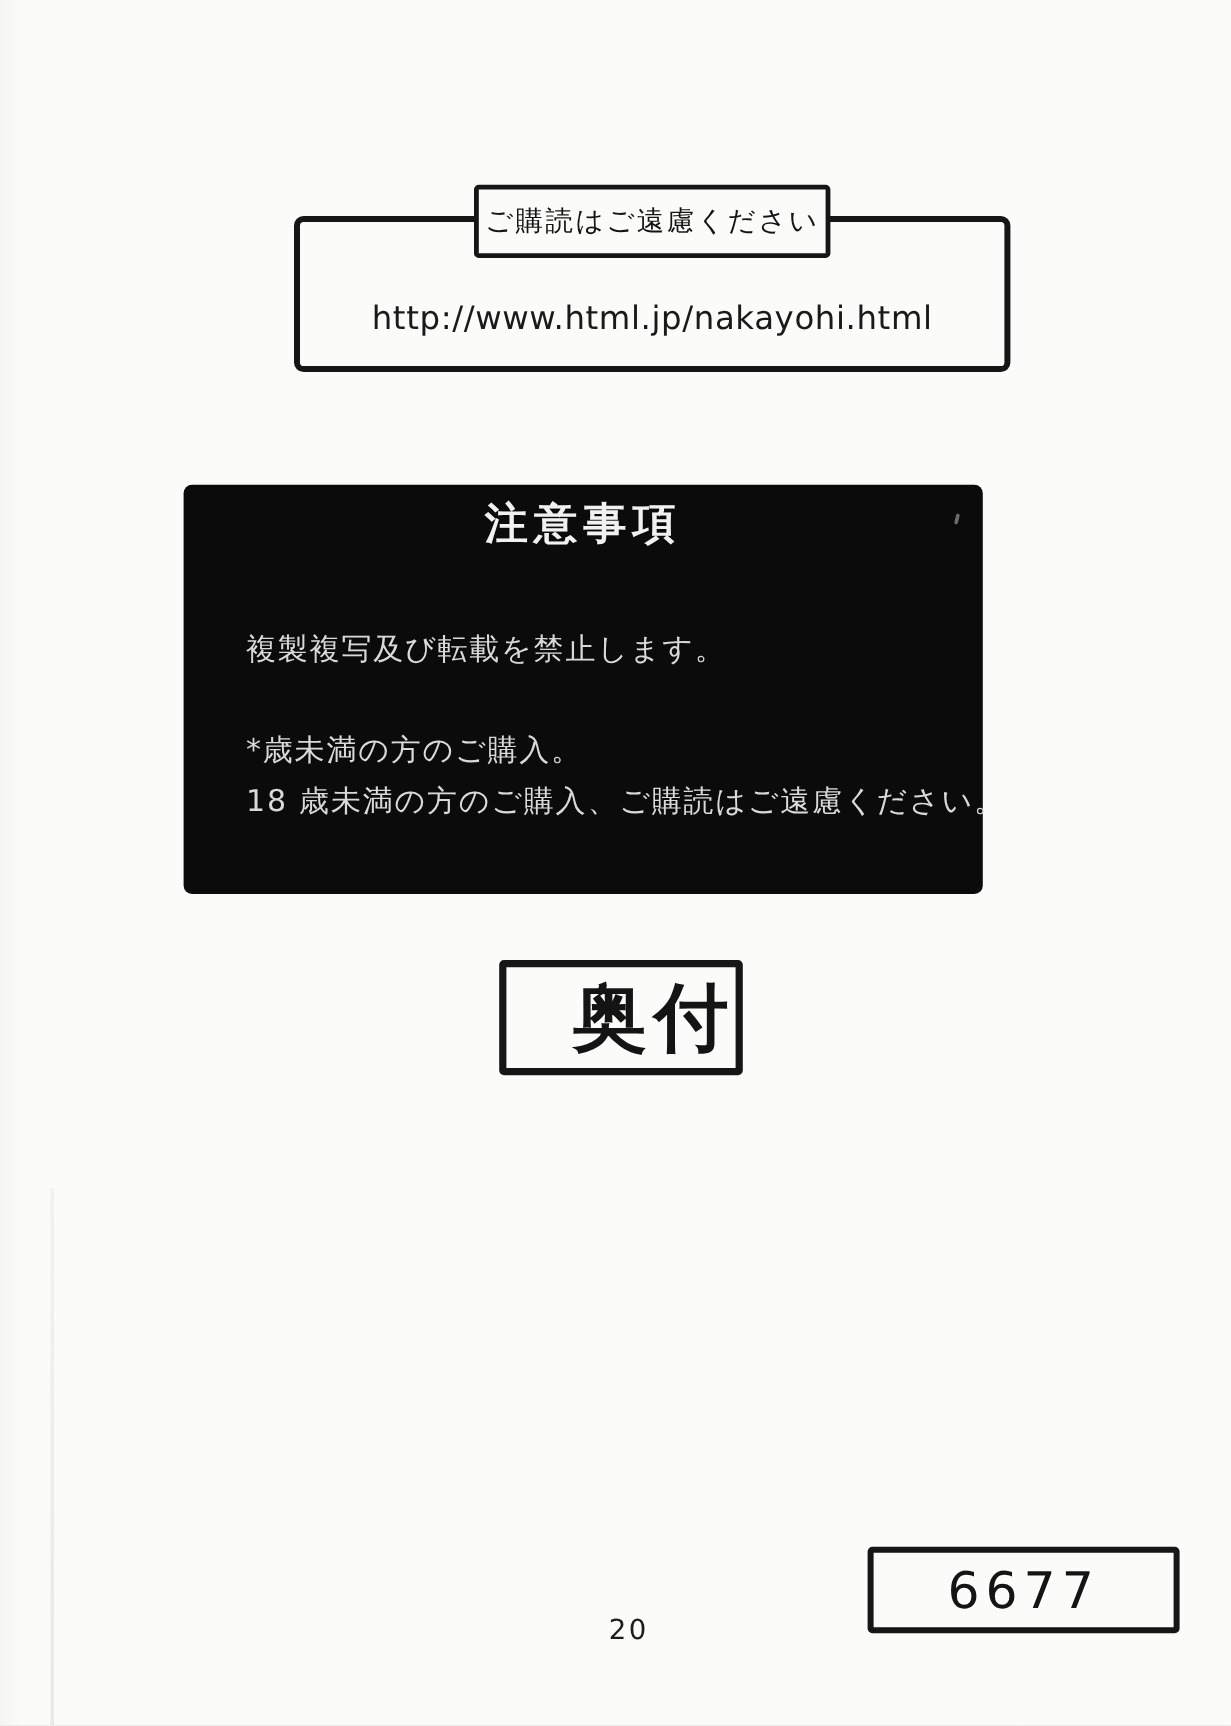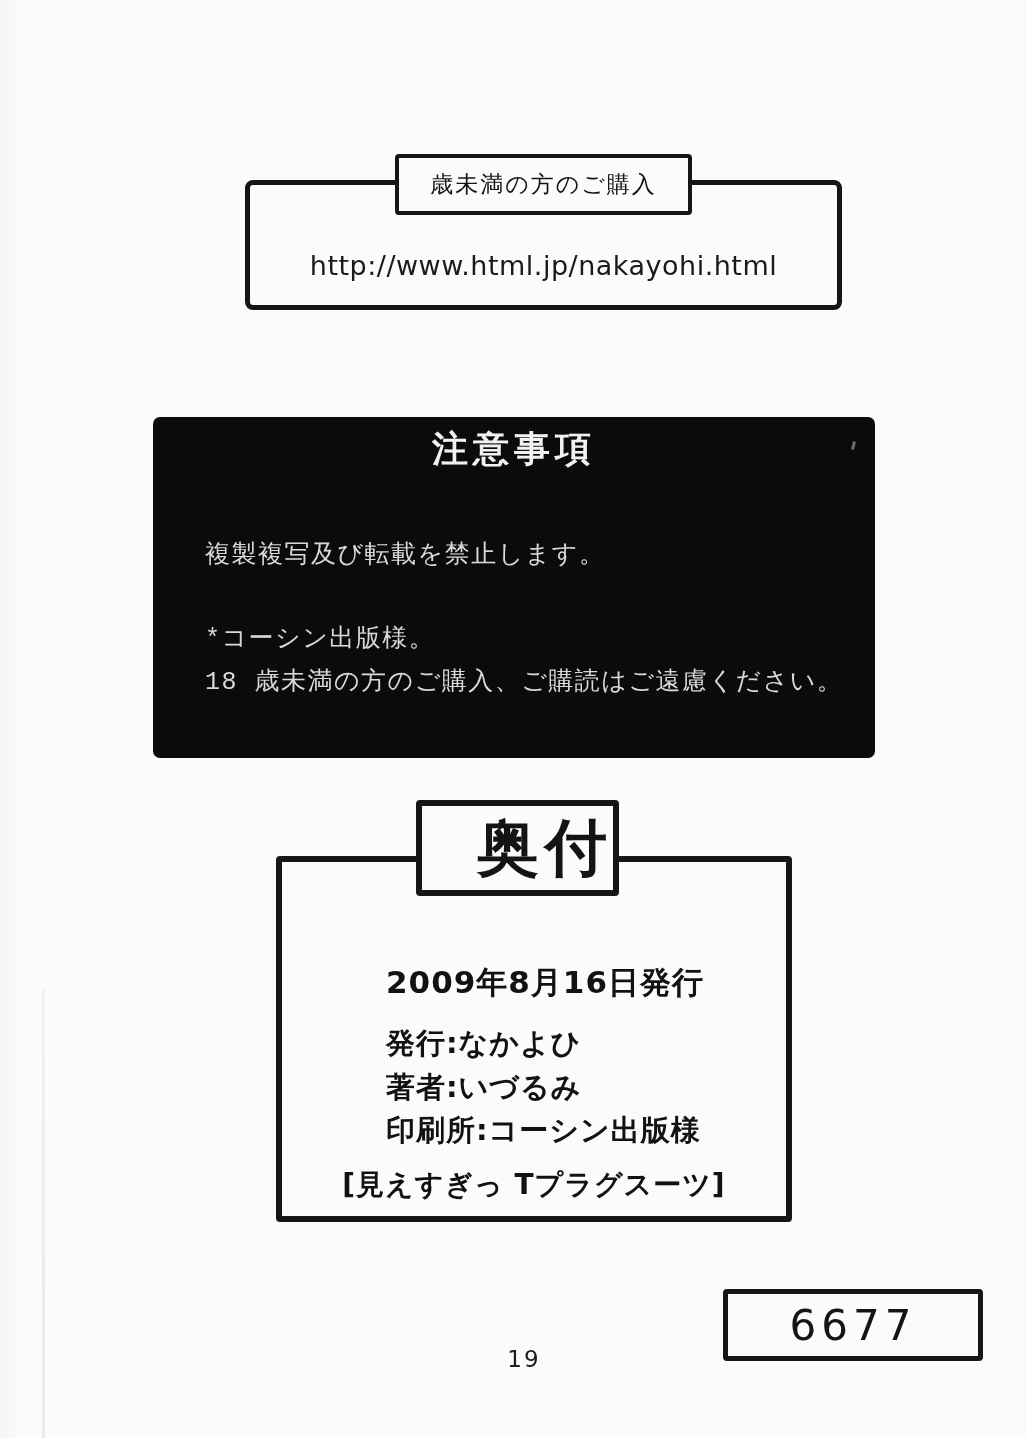--- a/index.html
+++ b/index.html
@@ -25,22 +25,22 @@
   .url-label {
     left:395px; top:154px; width:297px; height:61px;
     border-width:4px; border-radius:4px;
     background:#fbfbfa; z-index:2;
     display:flex; align-items:center; justify-content:center;
     font-size:23px; letter-spacing:2px; font-weight:500;
   }
 
   
   .notice {
-    left:153px; top:417px; width:722px; height:341px;
-    background:#0b0b0b; border-radius:7px; color:#e0e0e0;font-family:Liberation Mono, monospace;
+    left:153px; top:404px; width:666px; height:341px;
+    background:#0b0b0b; border-radius:7px; color:#e0e0e0;
   }
   .notice-title {
     position:absolute; top:8px; left:0; width:100%;
     text-align:center; font-size:36px; font-weight:700;
     letter-spacing:5px; color:#f1f1f1;
   }
   .n-line {
     position:absolute; left:52px; right:36px;
     font-size:25px; letter-spacing:1.5px; color:#d9d9d9;
     white-space:nowrap;
@@ -100,40 +100,33 @@
 <body>
 
 <div class="page">
 
   <div class="abs scan-line"></div>
 
   <div class="abs bordered url-outer">
     <div class="url-text">http://www.html.jp/nakayohi.html</div>
   </div>
   <div class="abs bordered url-label">
-    <span>歳未満の方のご購入</span>
+    <span>ご購読はご遠慮ください</span>
   </div>
 
   <div class="abs notice">
     <div class="notice-title">注意事項</div>
     <div class="n-line nl1">複製複写及び転載を禁止します。</div>
-    <div class="n-line nl2">*コーシン出版様。</div>
+    <div class="n-line nl2">*歳未満の方のご購入。</div>
     <div class="n-line nl3">18 歳未満の方のご購入、ご購読はご遠慮ください。</div>
     <div class="notice-tick"></div>
   </div>
 
-  <div class="abs bordered colophon">
-    <div class="c-line c-date">2009年8月16日発行</div>
-    <div class="c-line c-row1">発行:なかよひ</div>
-    <div class="c-line c-row2">著者:いづるみ</div>
-    <div class="c-line c-row3">印刷所:コーシン出版様</div>
-    <div class="c-title">[見えすぎっ Tプラグスーツ]</div>
-  </div>
   <div class="abs bordered colophon-label">
     <span>奥付</span>
   </div>
 
   <div class="abs bordered code-box">
     <span>6677</span>
   </div>
-  <div class="abs page-number">19</div>
+  <div class="abs page-number">20</div>
 
 </div>
 
 </body></html>

